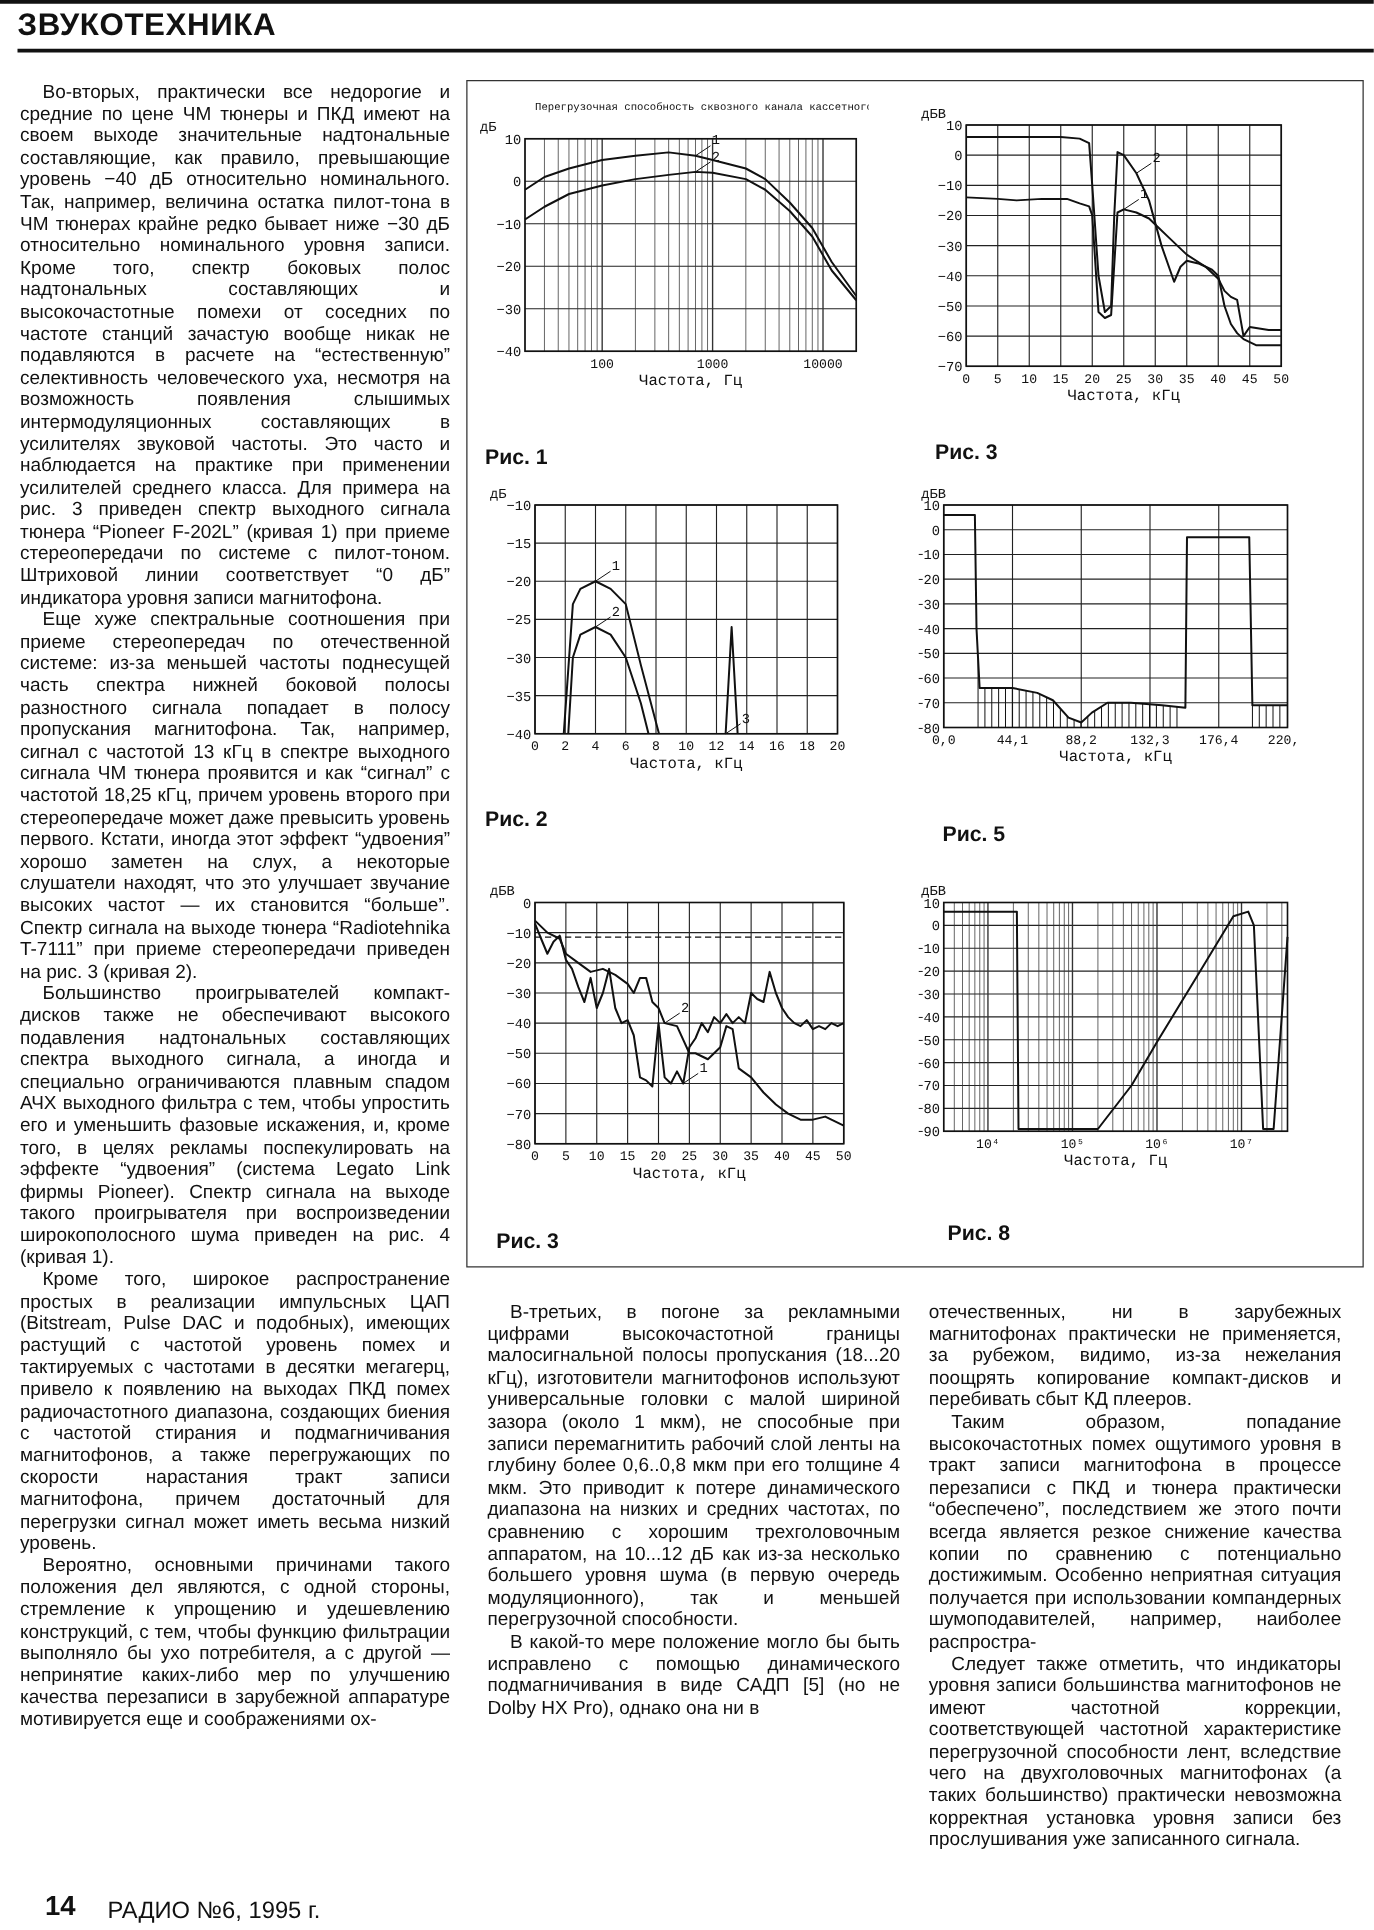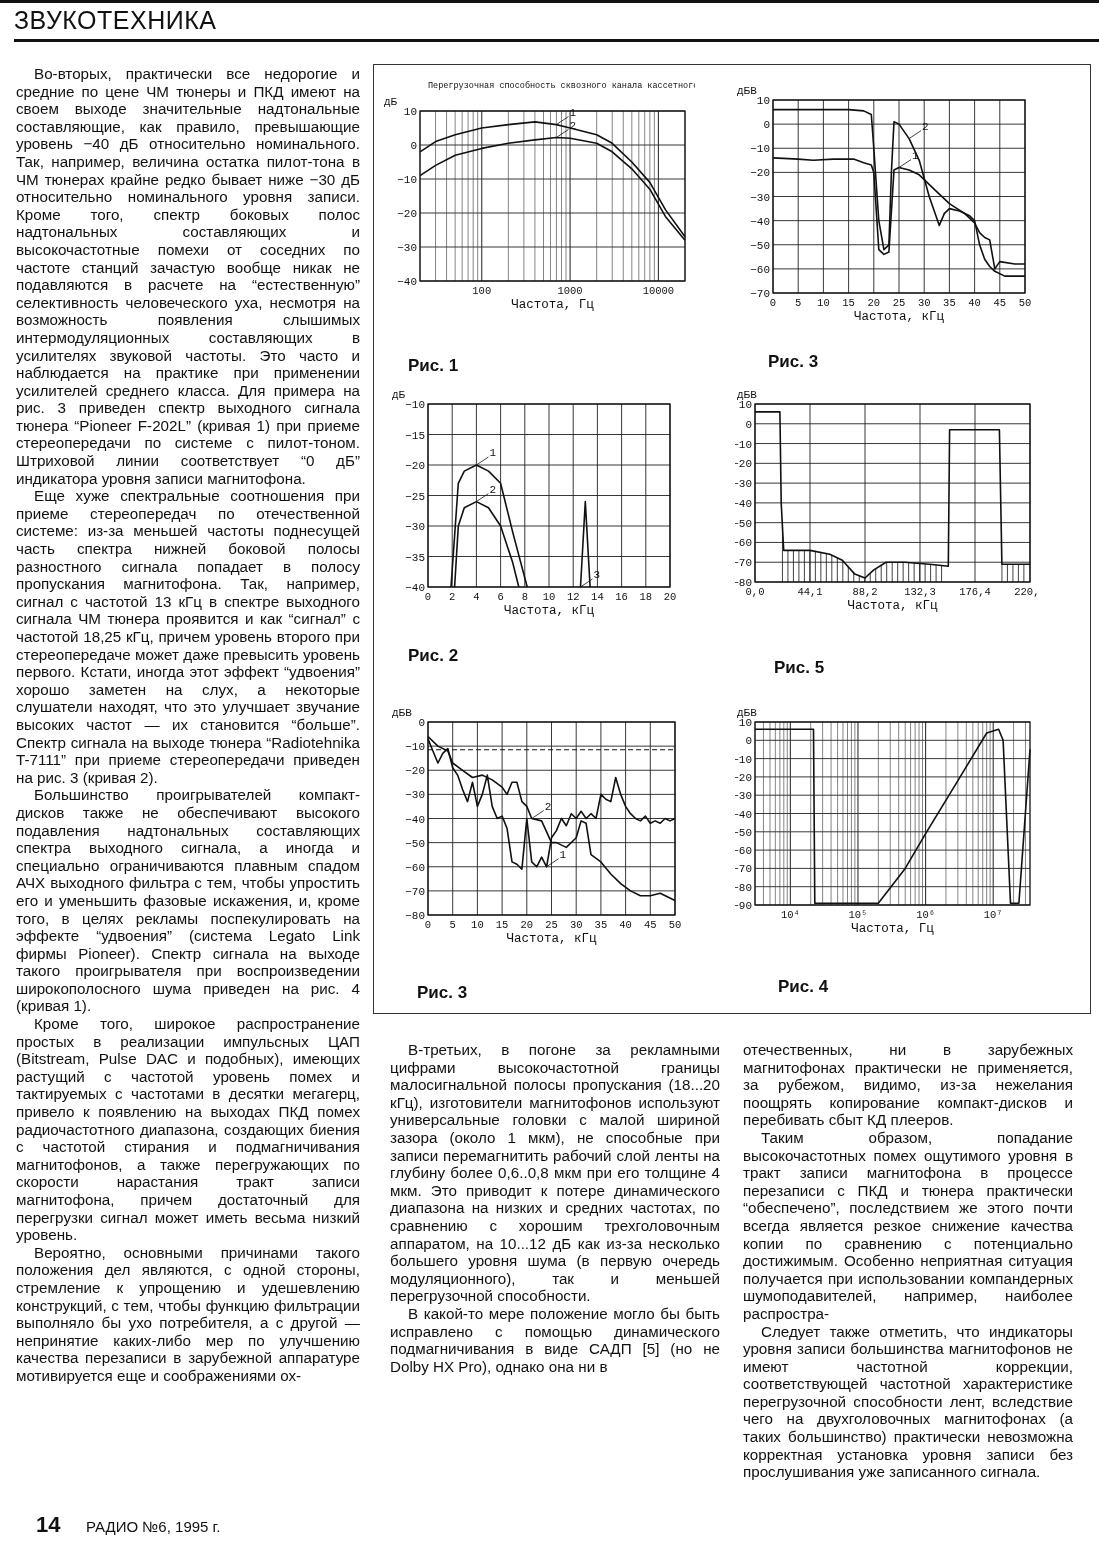--- a/index.html
+++ b/index.html
@@ -1,31 +1,31 @@
 <!DOCTYPE html>
 <html><head>
 <meta charset="utf-8">
 <style>
   html,body{margin:0;padding:0;background:#fff;}
   body{width:1099px;height:1544px;position:relative;overflow:hidden;font-family:"Liberation Sans",sans-serif;color:#111;}
   .header-bar-top{position:absolute;left:0;top:0;width:1099px;height:3px;background:#111;}
-  .section-title{position:absolute;left:14px;top:6px;font-family:"Liberation Sans",sans-serif;font-weight:normal;font-size:25px;letter-spacing:0.5px;color:#111;}
+  .section-title{position:absolute;left:14px;top:6px;font-family:"Liberation Sans",sans-serif;font-weight:bold;font-size:25px;letter-spacing:0.5px;color:#111;}
   .header-rule{position:absolute;left:14px;top:39px;width:1085px;height:3px;background:#111;}
   .col{position:absolute;font-size:15.2px;line-height:17.6px;text-align:justify;color:#111;}
   .col p{margin:0;text-indent:18px;}
   .col p.cont{text-indent:0;}
   #col1{left:16px;top:65px;width:344px;}
   #col2{left:390px;top:1041px;width:330px;}
   #col3{left:743px;top:1041px;width:330px;}
   .fig-frame{position:absolute;left:373px;top:64px;width:718px;height:950px;border:1.5px solid #333;box-sizing:border-box;}
   .fig{position:absolute;}
   .fig svg{display:block;}
-  .fig-caption{position:absolute;font-family:"Liberation Sans",sans-serif;font-weight:bold;font-size:17px;color:#111;margin-left:20px;}
+  .fig-caption{position:absolute;font-family:"Liberation Sans",sans-serif;font-weight:bold;font-size:17px;color:#111;}
   .footer-num{position:absolute;left:36px;top:1512px;font-weight:bold;font-size:22px;}
-  .footer-pub{position:absolute;left:86px;top:1518px;font-size:15px;}
+  .footer-pub{position:absolute;left:86px;top:1518px;font-size:19px;}
   svg text{font-family:"Liberation Mono",monospace;fill:#111;}
 </style>
 </head>
 <body>
 
 <div class="header-bar-top"></div>
 <div class="section-title">ЗВУКОТЕХНИКА</div>
 <div class="header-rule"></div>
 
 <div class="col" id="col1">
@@ -408,16 +408,16 @@
       <text x="2" y="16" font-size="11">дБВ</text>
       <polyline points="20.0,29.3 78.5,29.3 79.8,203.2 123.0,203.2 143.3,203.2 170.2,168.4 190.6,133.6 222.9,80.6 251.7,33.0 263.6,29.3 268.1,40.3 275.5,203.2 278.6,203.2 283.9,203.2 295.0,49.5" fill="none" stroke="#111" stroke-width="1.6" stroke-linejoin="round"></polyline>
     </svg>
   </div>
 
 <div class="fig-caption" style="left:388px;top:356px;">Рис. 1</div>
 <div class="fig-caption" style="left:748px;top:352px;">Рис. 3</div>
 <div class="fig-caption" style="left:388px;top:646px;">Рис. 2</div>
 <div class="fig-caption" style="left:754px;top:658px;">Рис. 5</div>
 <div class="fig-caption" style="left:397px;top:983px;">Рис. 3</div>
-<div class="fig-caption" style="left:758px;top:977px;">Рис. 4</div>
+<div class="fig-caption" style="left:758px;top:977px;">Рис. 8</div>
 
 <div class="footer-num">14</div>
 <div class="footer-pub">РАДИО №6, 1995 г.</div>
 
 </body></html>

